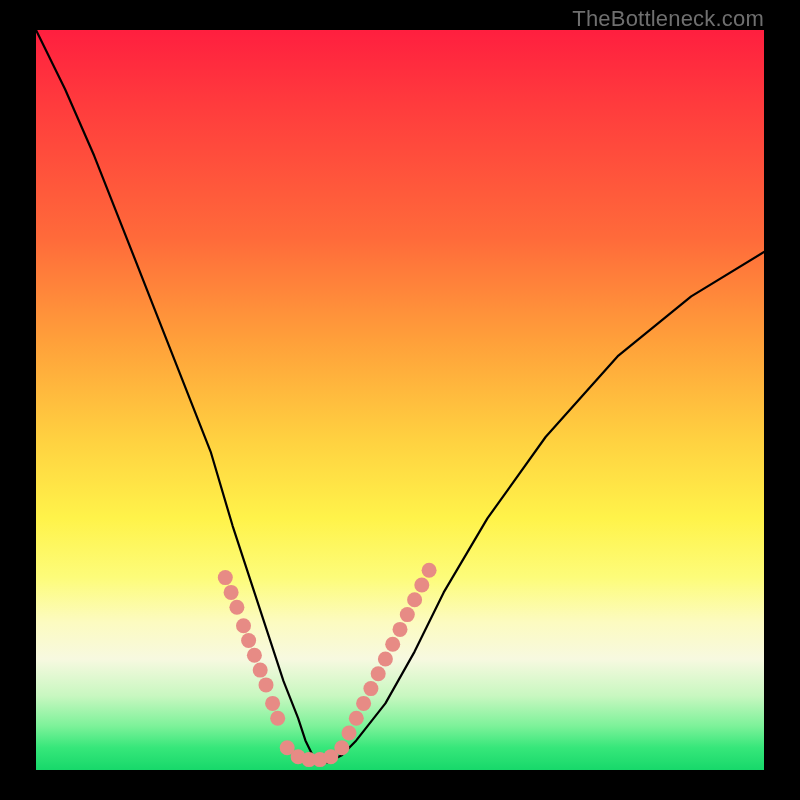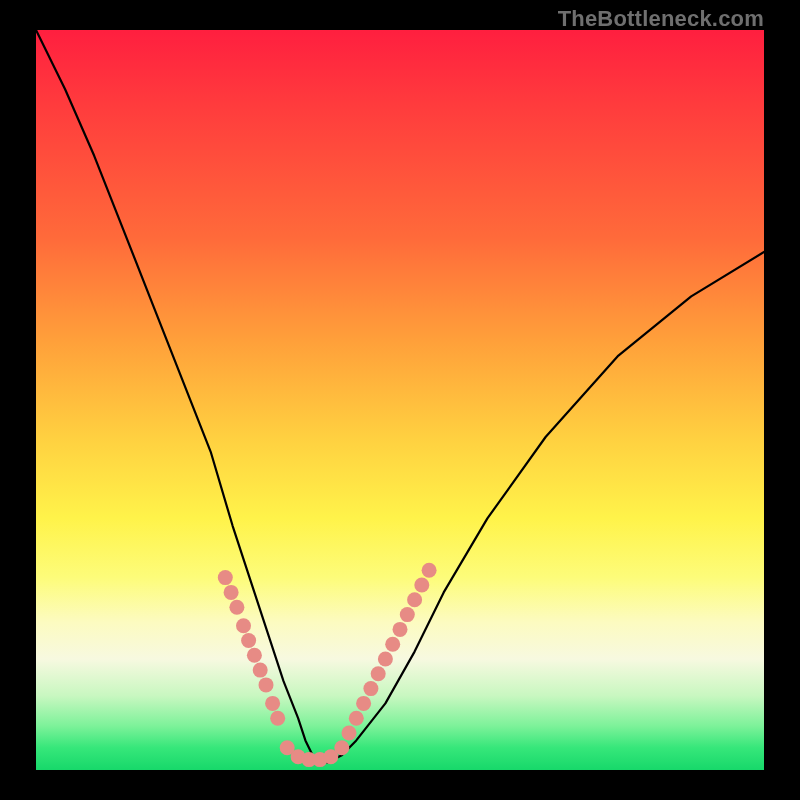--- a/index.html
+++ b/index.html
@@ -41,21 +41,21 @@
       #36e77a 97%,
       #17d86a 100%
     );
   }
   .watermark {
     position: absolute;
     top: 6px;
     right: 36px;
     color: #6f6f6f;
     font-size: 22px;
-    font-weight: 700;
+    font-weight: 400;
     letter-spacing: 0.2px;
     user-select: none;
   }
   svg.curve {
     position: absolute;
     left: 0;
     top: 0;
     width: 728px;
     height: 740px;
   }

